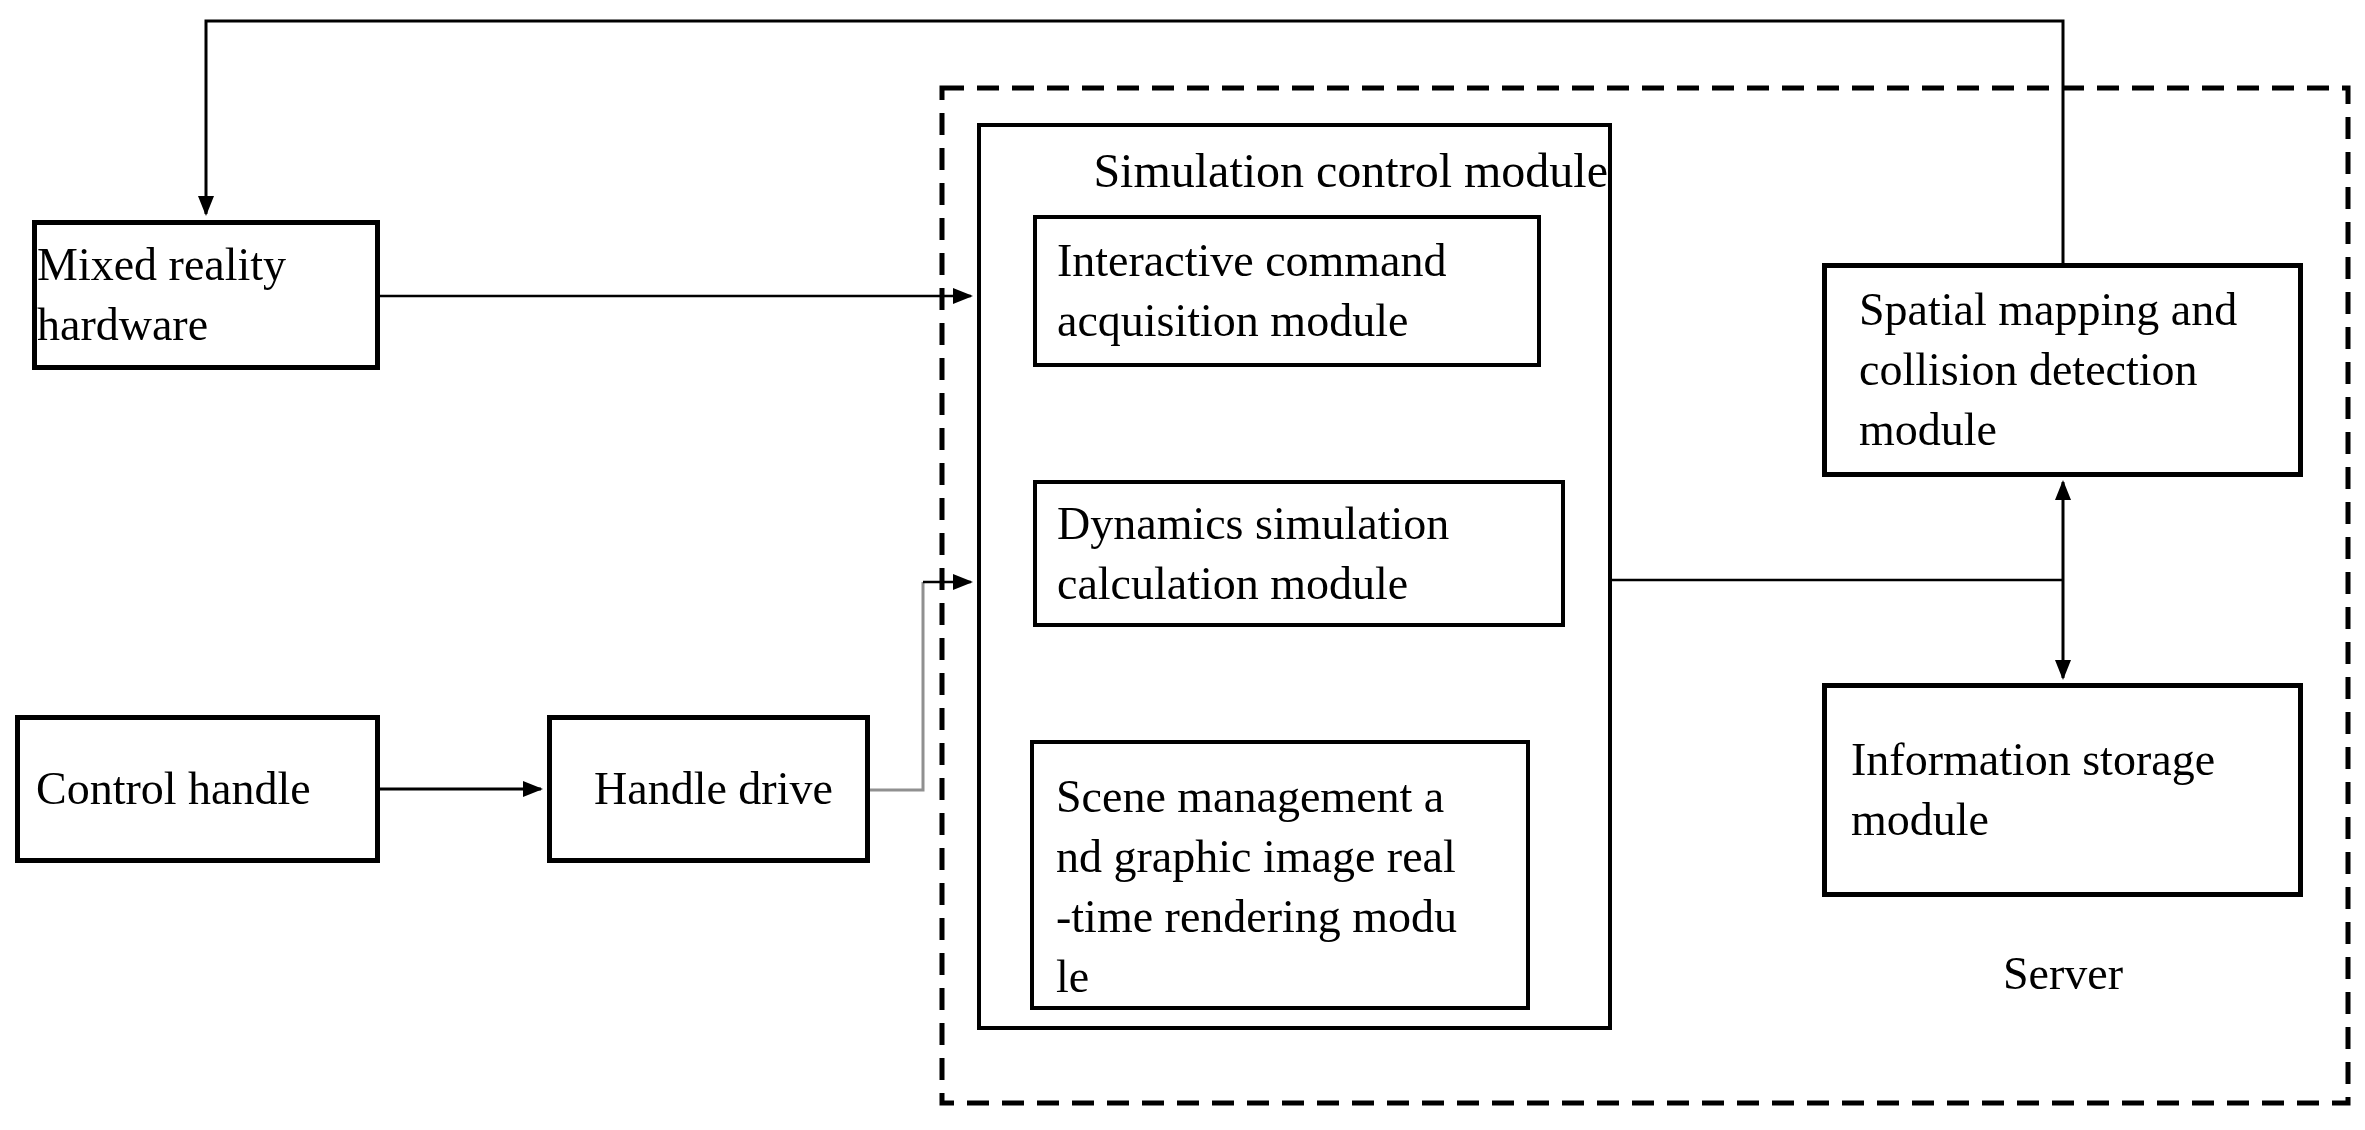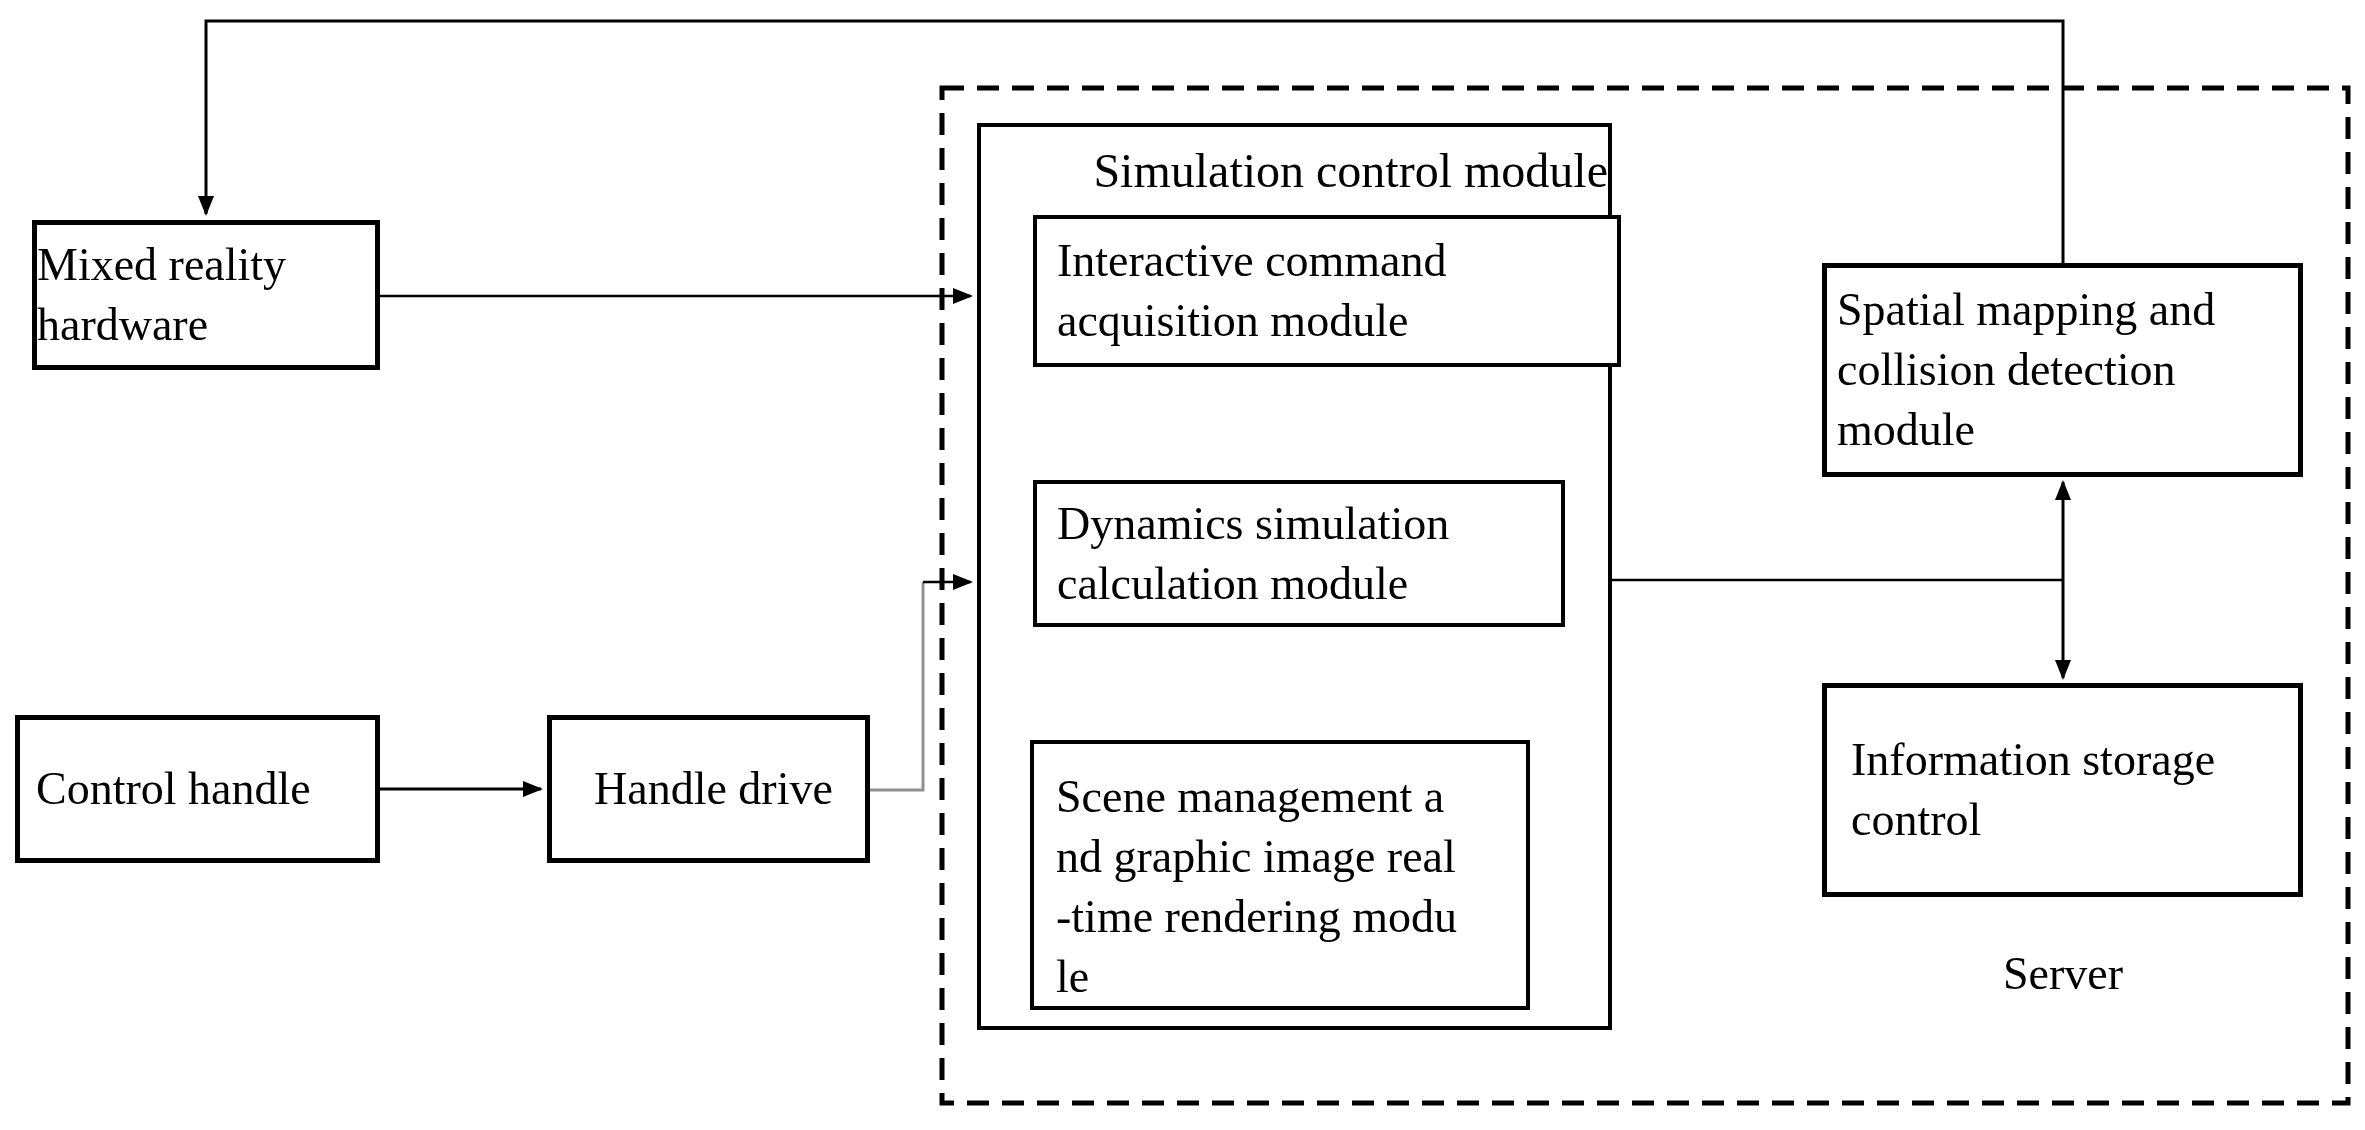--- a/index.html
+++ b/index.html
@@ -58,28 +58,28 @@
     line-height: 60px;
     white-space: pre;
   }
   
   #box-mrh     { left: 32px;   top: 220px; width: 348px; height: 150px; }
   #box-mrh .label { }
   #box-control { left: 15px;   top: 715px; width: 365px; height: 148px; }
   #box-control .label { padding-left: 16px; }
   #box-handle  { left: 547px;  top: 715px; width: 323px; height: 148px; }
   #box-handle .label { padding-left: 42px; }
-  #box-interactive { left: 1033px; top: 215px; width: 588px; height: 152px; border-width: 4px; }
+  #box-interactive { left: 1033px; top: 215px; width: 508px; height: 152px; border-width: 4px; }
   #box-interactive .label { padding-left: 20px; }
   #box-dynamics { left: 1033px; top: 480px; width: 532px; height: 147px; border-width: 4px; }
   #box-dynamics .label { padding-left: 20px; }
   #box-scene { left: 1030px; top: 740px; width: 500px; height: 270px; border-width: 4px; align-items: flex-start; }
   #box-scene .label { padding-left: 22px; padding-top: 23px; }
   #box-spatial { left: 1822px; top: 263px; width: 481px; height: 214px; }
-  #box-spatial .label { padding-left: 10px; }
+  #box-spatial .label { padding-left: 32px; }
   #box-info { left: 1822px; top: 683px; width: 481px; height: 214px; }
   #box-info .label { padding-left: 24px; }
   #server-label {
     position: absolute;
     left: 1922px; top: 944px;
     width: 282px;
     text-align: center;
     z-index: 2;
     font-family: Liberation Serif, serif;
   }
@@ -147,18 +147,18 @@
   </div>
 
   <div class="node" id="box-spatial">
     <div class="label">Spatial mapping and
 collision detection
 module</div>
   </div>
 
   <div class="node" id="box-info">
     <div class="label">Information storage
-control</div>
+module</div>
   </div>
 
   <div class="free-label" id="server-label">Server</div>
 
 </div>
 
 </body></html>

